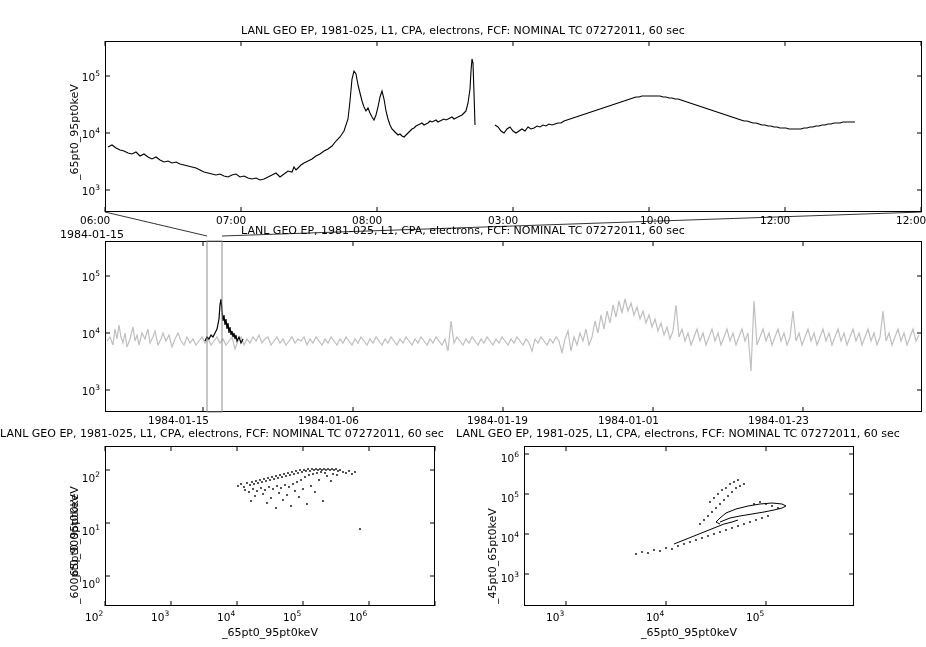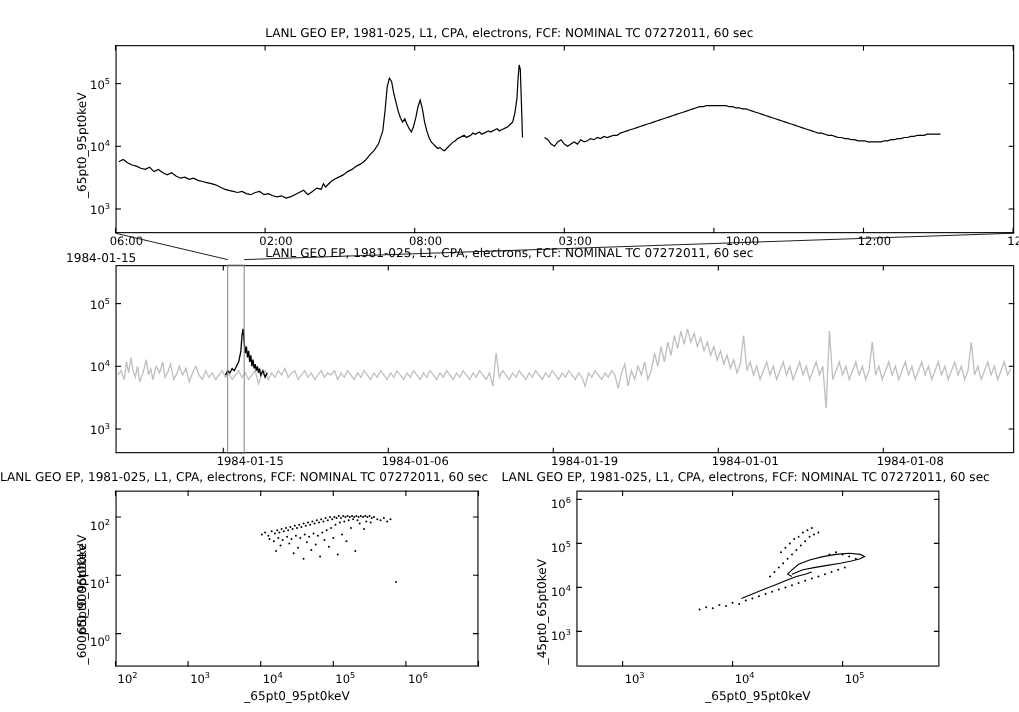--- a/index.html
+++ b/index.html
@@ -45,21 +45,21 @@
   }
   .xlabel {
     position: absolute;
     font-size: 11px;
     text-align: center;
     white-space: nowrap;
   }
   .tick-label-x {
     position: absolute;
     font-size: 10.5px;
-    text-align: right;
+    text-align: left;
     white-space: nowrap;
   }
   .tick-label-y {
     position: absolute;
     font-size: 10.5px;
     text-align: right;
     white-space: nowrap;
   }
   .tick-label-y sup, .tick-label-x sup {
     font-size: 7.5px;
@@ -83,21 +83,21 @@
     <div class="plot-title" style="left:0;top:24px;width:926px;">LANL GEO EP, 1981-025, L1, CPA, electrons, FCF: NOMINAL TC 07272011, 60 sec</div>
     <div class="ylabel" style="left:68px;top:180px;">_65pt0_95pt0keV</div>
 
     <div class="axes-frame" style="left:105px;top:41px;width:817px;height:171px;"></div>
 
     <div class="tick-label-y" style="left:62px;top:69px;width:38px;">10<sup>5</sup></div>
     <div class="tick-label-y" style="left:62px;top:126px;width:38px;">10<sup>4</sup></div>
     <div class="tick-label-y" style="left:62px;top:183px;width:38px;">10<sup>3</sup></div>
 
     <div class="tick-label-x" style="left:80px;top:214px;width:50px;">06:00</div>
-    <div class="tick-label-x" style="left:216px;top:214px;width:50px;">02:00</div>
+    <div class="tick-label-x" style="left:216px;top:214px;width:50px;">07:00</div>
     <div class="tick-label-x" style="left:352px;top:214px;width:50px;">08:00</div>
     <div class="tick-label-x" style="left:488px;top:214px;width:50px;">03:00</div>
     <div class="tick-label-x" style="left:640px;top:214px;width:50px;">10:00</div>
     <div class="tick-label-x" style="left:760px;top:214px;width:50px;">12:00</div>
     <div class="tick-label-x" style="left:896px;top:214px;width:50px;">12:00</div>
 
     <div class="xlabel" style="left:60px;top:228px;width:120px;text-align:left;">1984-01-15</div>
 
     <svg style="position:absolute;left:105px;top:41px;" width="817" height="171" viewBox="0 0 817 171">
 
@@ -138,23 +138,23 @@
     <div class="ylabel" style="left:68px;top:360px;">_65pt0_95pt0keV</div>
 
     <div class="axes-frame" style="left:105px;top:19px;width:817px;height:171px;"></div>
 
     <div class="tick-label-y" style="left:62px;top:47px;width:38px;">10<sup>5</sup></div>
     <div class="tick-label-y" style="left:62px;top:104px;width:38px;">10<sup>4</sup></div>
     <div class="tick-label-y" style="left:62px;top:161px;width:38px;">10<sup>3</sup></div>
 
     <div class="tick-label-x" style="left:148px;top:192px;width:110px;">1984-01-15</div>
     <div class="tick-label-x" style="left:298px;top:192px;width:110px;">1984-01-06</div>
-    <div class="tick-label-x" style="left:452px;top:192px;width:110px;">1984-01-19</div>
+    <div class="tick-label-x" style="left:467px;top:192px;width:110px;">1984-01-19</div>
     <div class="tick-label-x" style="left:598px;top:192px;width:110px;">1984-01-01</div>
-    <div class="tick-label-x" style="left:748px;top:192px;width:110px;">1984-01-08</div>
+    <div class="tick-label-x" style="left:748px;top:192px;width:110px;">1984-01-23</div>
 
     <svg style="position:absolute;left:105px;top:19px;" width="817" height="171" viewBox="0 0 817 171">
       <g stroke="#000" stroke-width="1">
         <line x1="0" y1="35" x2="5" y2="35"></line>
           <line x1="817" y1="35" x2="812" y2="35"></line>
         <line x1="0" y1="92" x2="5" y2="92"></line>
           <line x1="817" y1="92" x2="812" y2="92"></line>
         <line x1="0" y1="149" x2="5" y2="149"></line>
           <line x1="817" y1="149" x2="812" y2="149"></line>
         <line x1="98" y1="171" x2="98" y2="166"></line>

